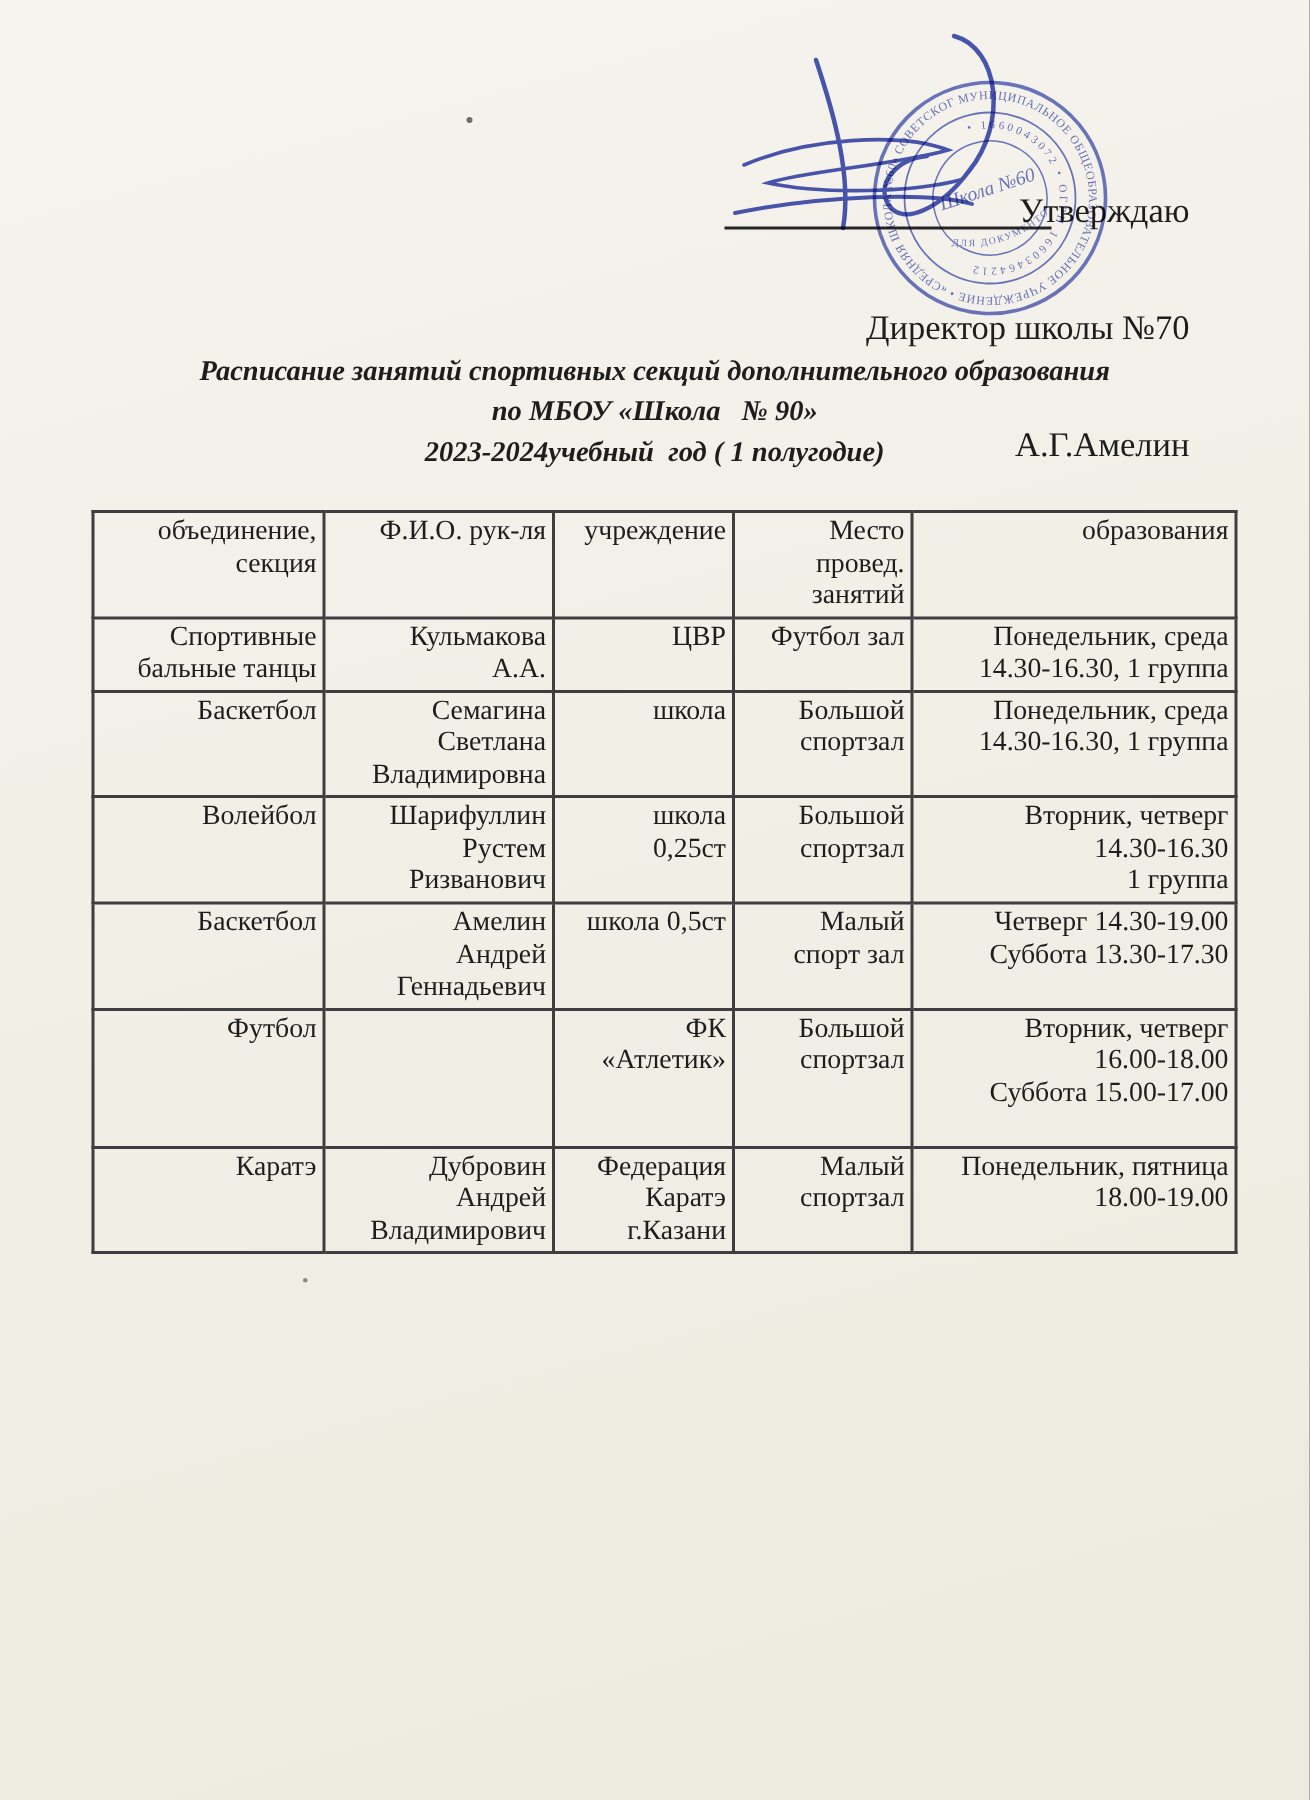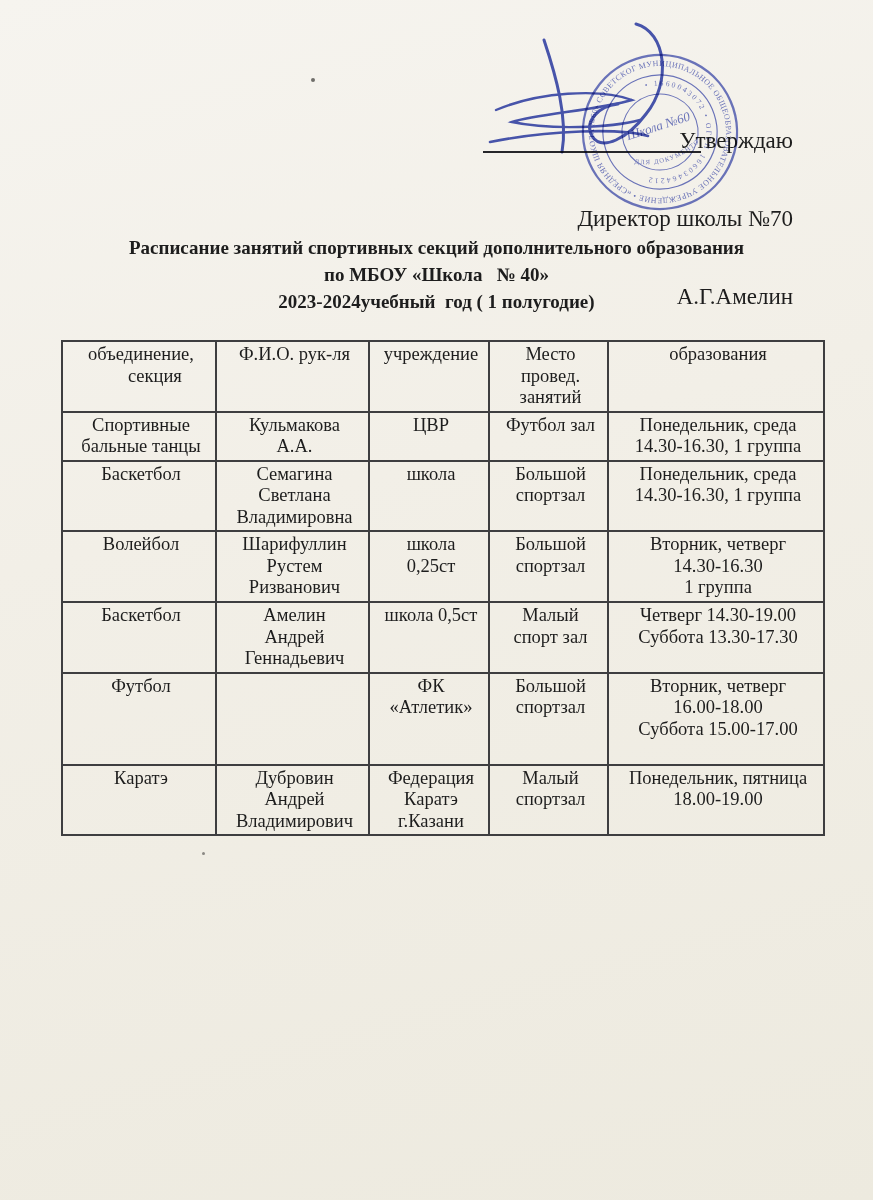--- a/index.html
+++ b/index.html
@@ -10,31 +10,31 @@
   }
   
   .approval{
     position:absolute;top:76px;right:80px;text-align:right;
     font-size:23px;line-height:26px;white-space:pre;z-index:3;
   }
   .sign-line{position:absolute;left:483px;top:151px;width:218px;height:2px;background:#26262a;z-index:3;}
   
   .title{
     position:absolute;top:234px;left:0;width:873px;text-align:center;
-    font-size:19px;font-weight:600;line-height:27px;z-index:2;
+    font-size:19px;font-weight:600;line-height:27px;z-index:2;font-style:italic;
   }
   .title div{white-space:pre;}
   
   table.schedule{
     position:absolute;left:61px;top:340px;width:762px;
     border-collapse:collapse;table-layout:fixed;z-index:2;
     font-size:18.5px;line-height:21.5px;
   }
   table.schedule th,table.schedule td{
-    border:2px solid #3e3e40;vertical-align:top;text-align:center;
+    border:2px solid #3e3e40;vertical-align:top;text-align:right;
     padding:2px 4px 2px 8px;white-space:pre-wrap;font-weight:normal;
     overflow:hidden;
   }
   
   .stamp-svg{position:absolute;left:560px;top:32px;width:200px;height:200px;z-index:4;mix-blend-mode:multiply;opacity:.8;}
   .signature-svg{position:absolute;left:478px;top:18px;width:230px;height:150px;z-index:5;mix-blend-mode:multiply;opacity:.92;}
   .stamp-svg text{fill:#4a57ba;}
   .speck{position:absolute;border-radius:50%;background:#6f6e6a;z-index:1;}
   .speck-1{left:311px;top:78px;width:4px;height:4px;}
   .speck-2{left:202px;top:852px;width:3px;height:3px;background:#8a8883;}
@@ -84,21 +84,21 @@
   <div class="sign-line"></div>
 
   <div class="approval">
     <div>Утверждаю</div>
     <div>Директор школы №70</div>
     <div>А.Г.Амелин</div>
   </div>
 
   <div class="title">
     <div>Расписание занятий спортивных секций дополнительного образования</div>
-    <div>по МБОУ «Школа   № 40»</div>
+    <div>по МБОУ «Школа   № 90»</div>
     <div>2023-2024учебный  год ( 1 полугодие)</div>
   </div>
 
   <table class="schedule">
     <colgroup>
       <col style="width:154px">
         <col style="width:153px">
         <col style="width:120px">
         <col style="width:119px">
         <col style="width:216px">

